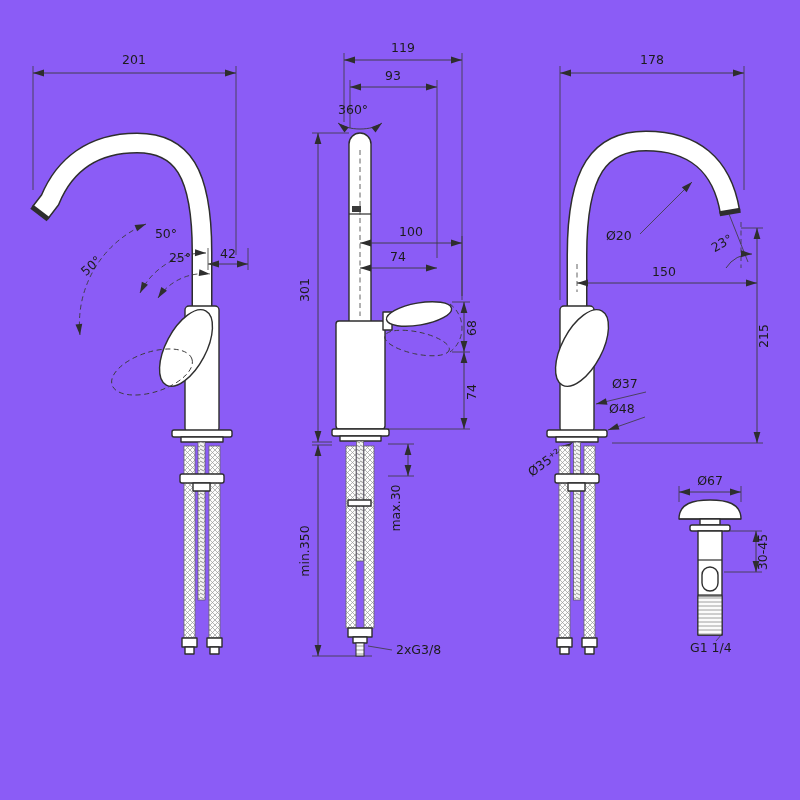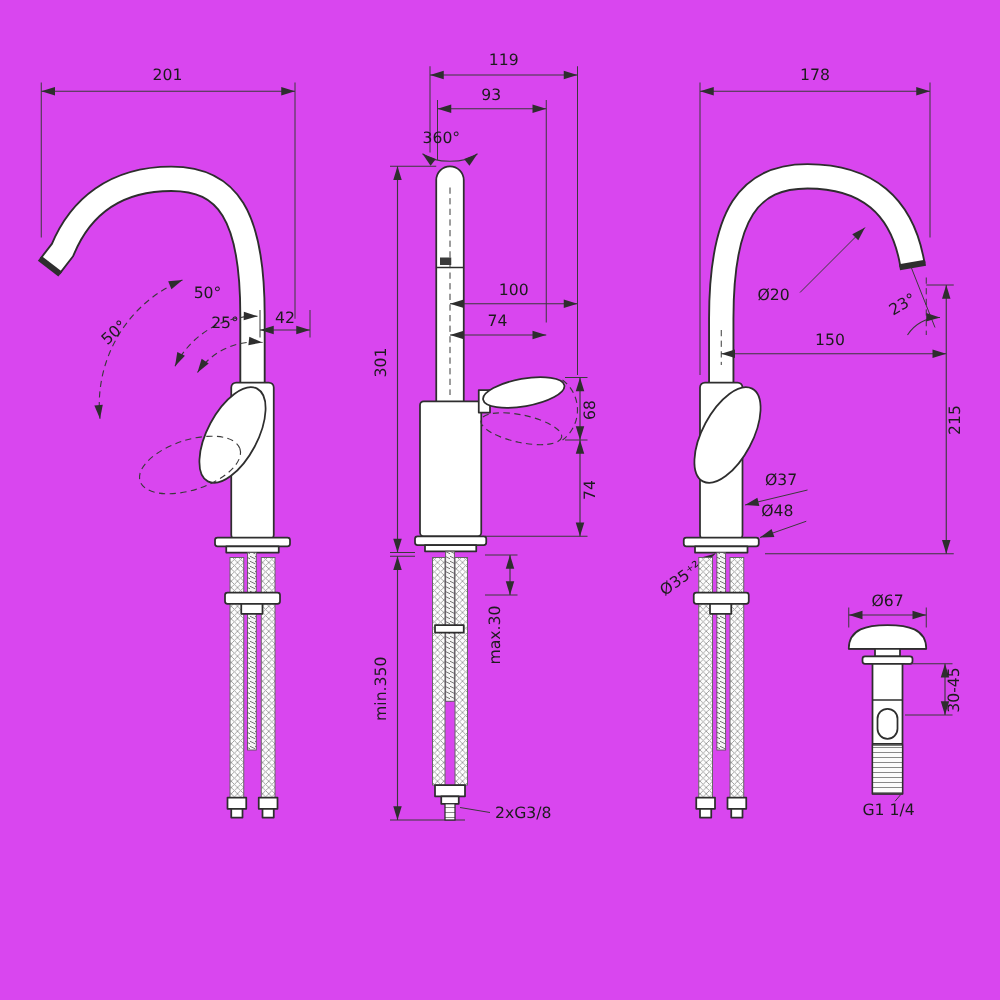--- a/index.html
+++ b/index.html
@@ -1,16 +1,16 @@
 <!DOCTYPE html>
 <html><head>
 <meta charset="utf-8">
 <style>
   html,body{margin:0;padding:0;background:#fff;}
-  #stage{width:800px;height:800px;background:#d946ef;position:relative;overflow:hidden;}
+  #stage{width:800px;height:800px;background:#8b5cf6;position:relative;overflow:hidden;}
   svg{display:block;}
   .fix  {fill:#fff;stroke:#2e2e2e;stroke-width:1.4;stroke-linejoin:round;}
   .ln   {fill:none;stroke:#2e2e2e;stroke-width:1.2;}
   .tubeO{fill:none;stroke:#2e2e2e;stroke-width:21;stroke-linecap:butt;}
   .tubeI{fill:none;stroke:#ffffff;stroke-width:18;stroke-linecap:butt;}
   .dim  {fill:none;stroke:#3a3a3a;stroke-width:0.9;}
   .ext  {fill:none;stroke:#3a3a3a;stroke-width:0.8;}
   .dash {stroke-dasharray:5 3.5;}
   .dimtxt{font-family:"DejaVu Sans", sans-serif;font-size:12.5px;fill:#1c1c1c;}
 </style>

